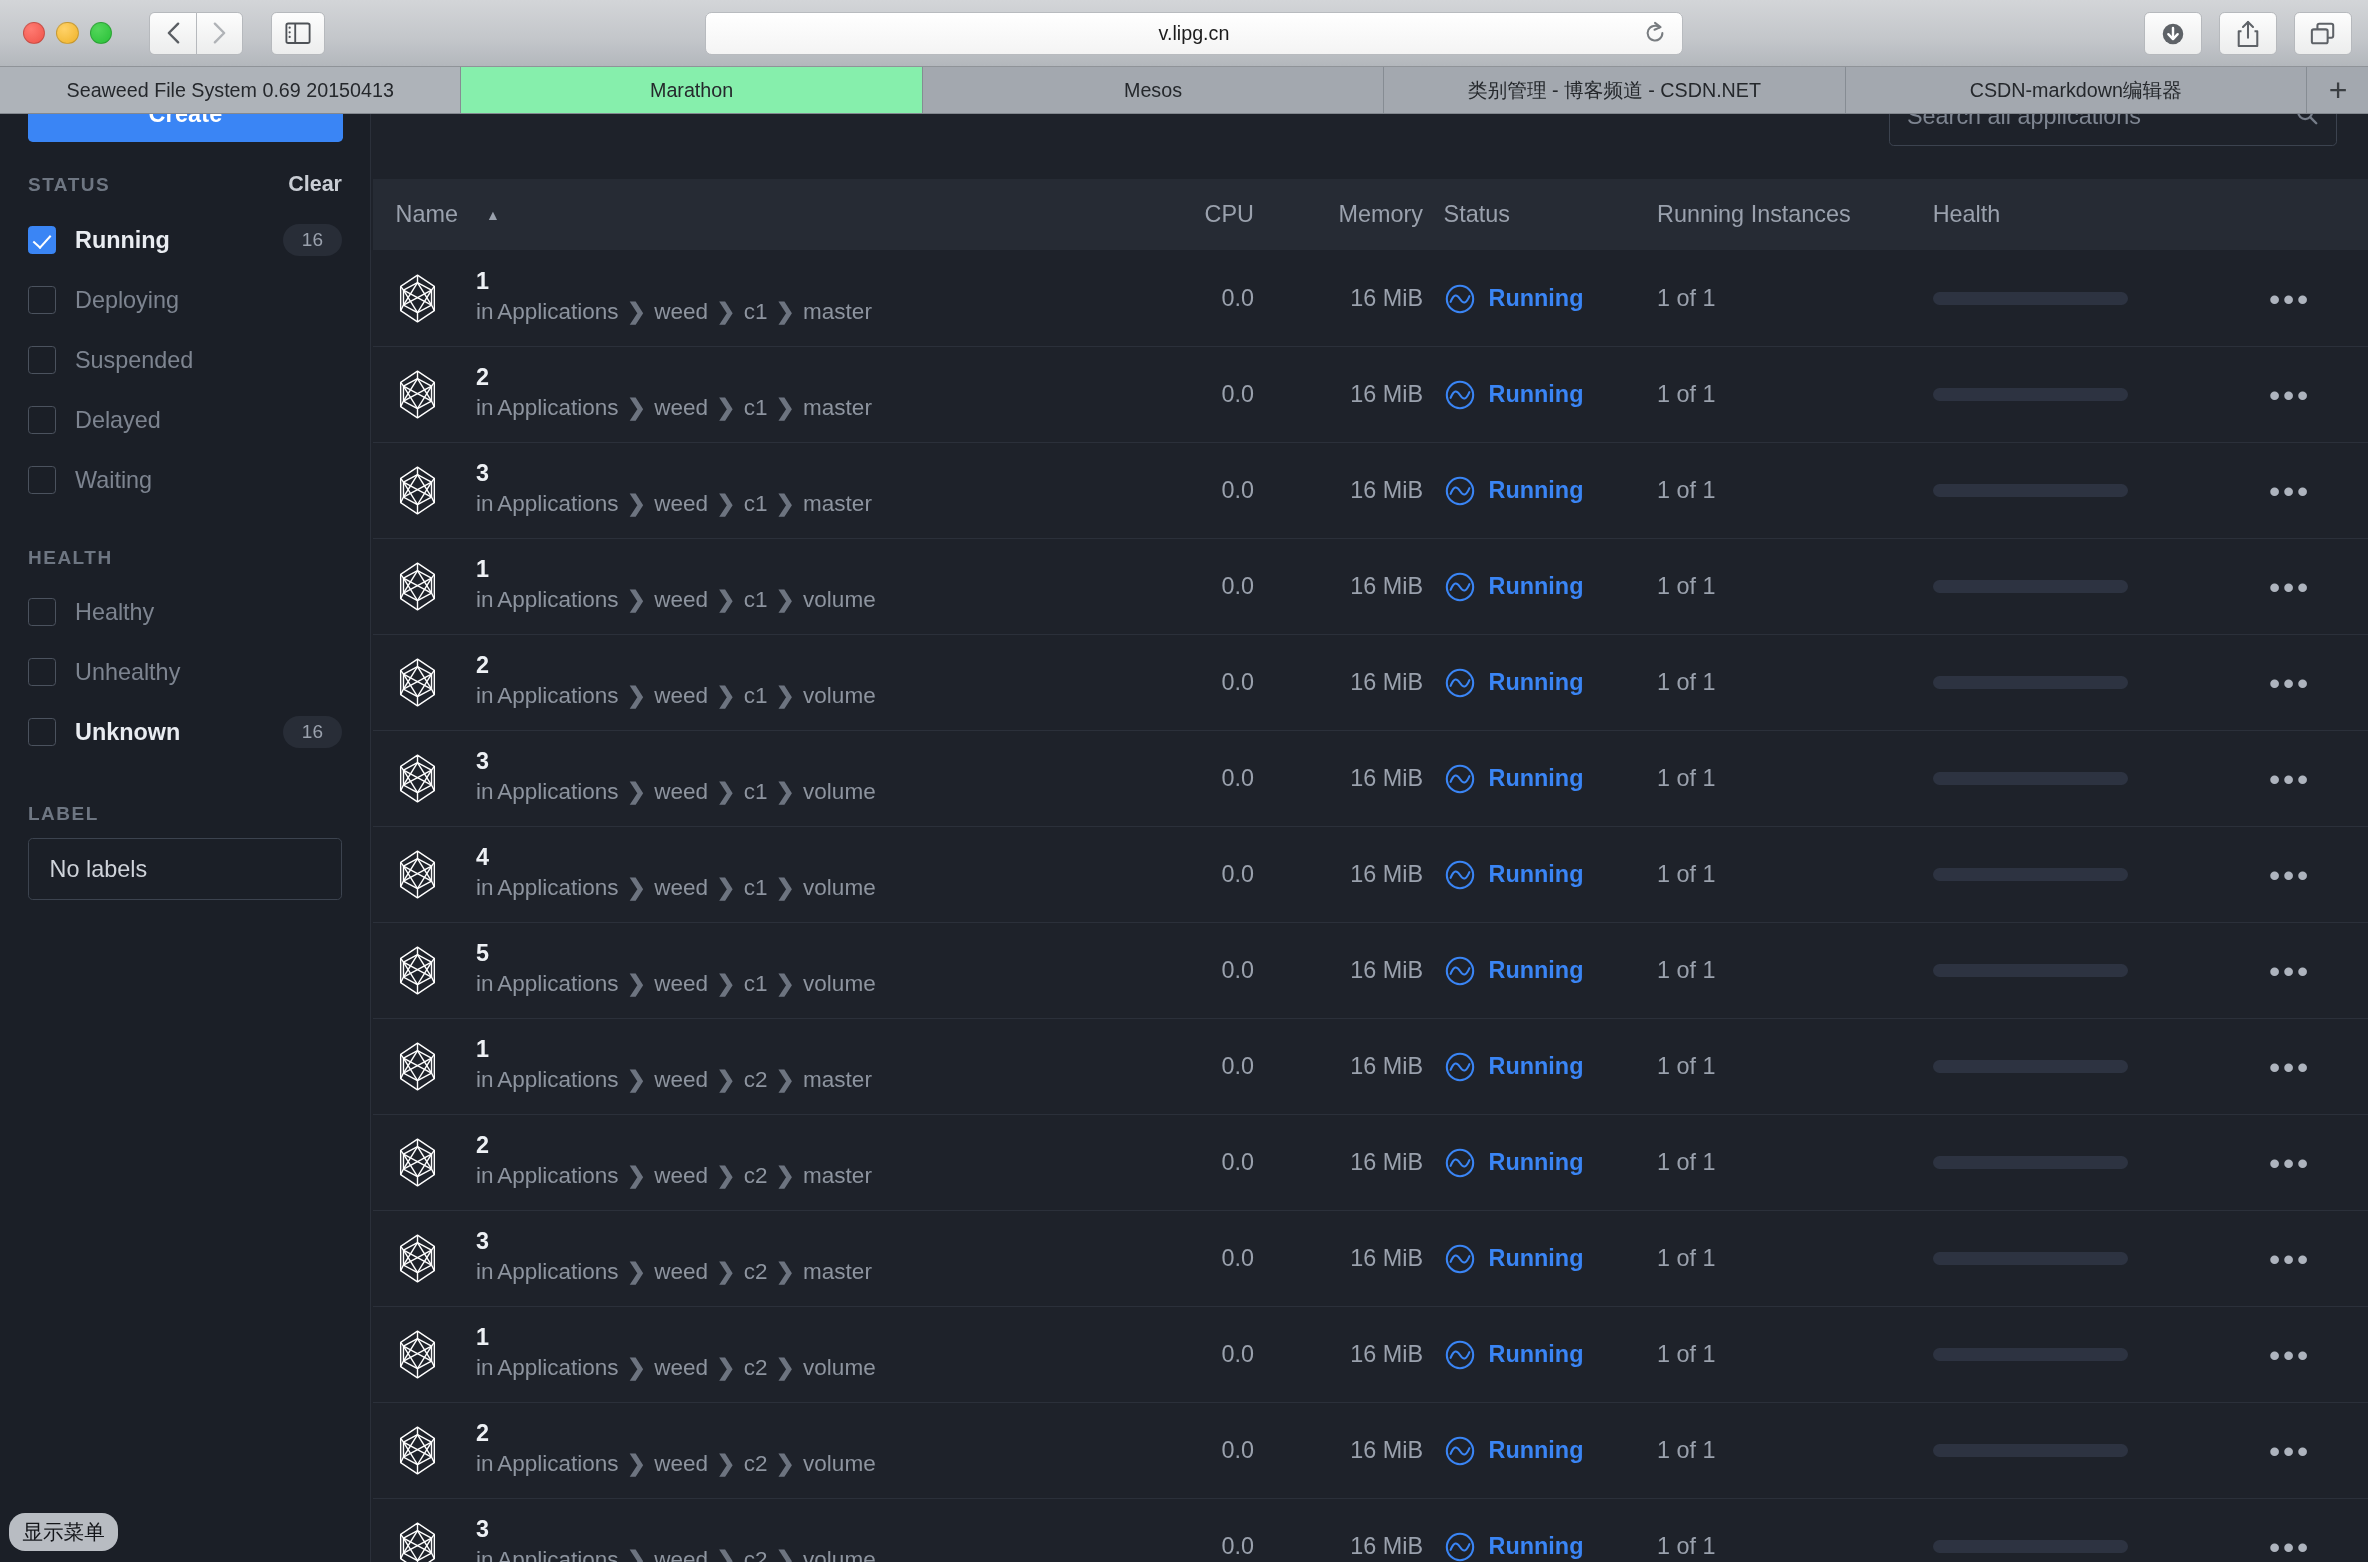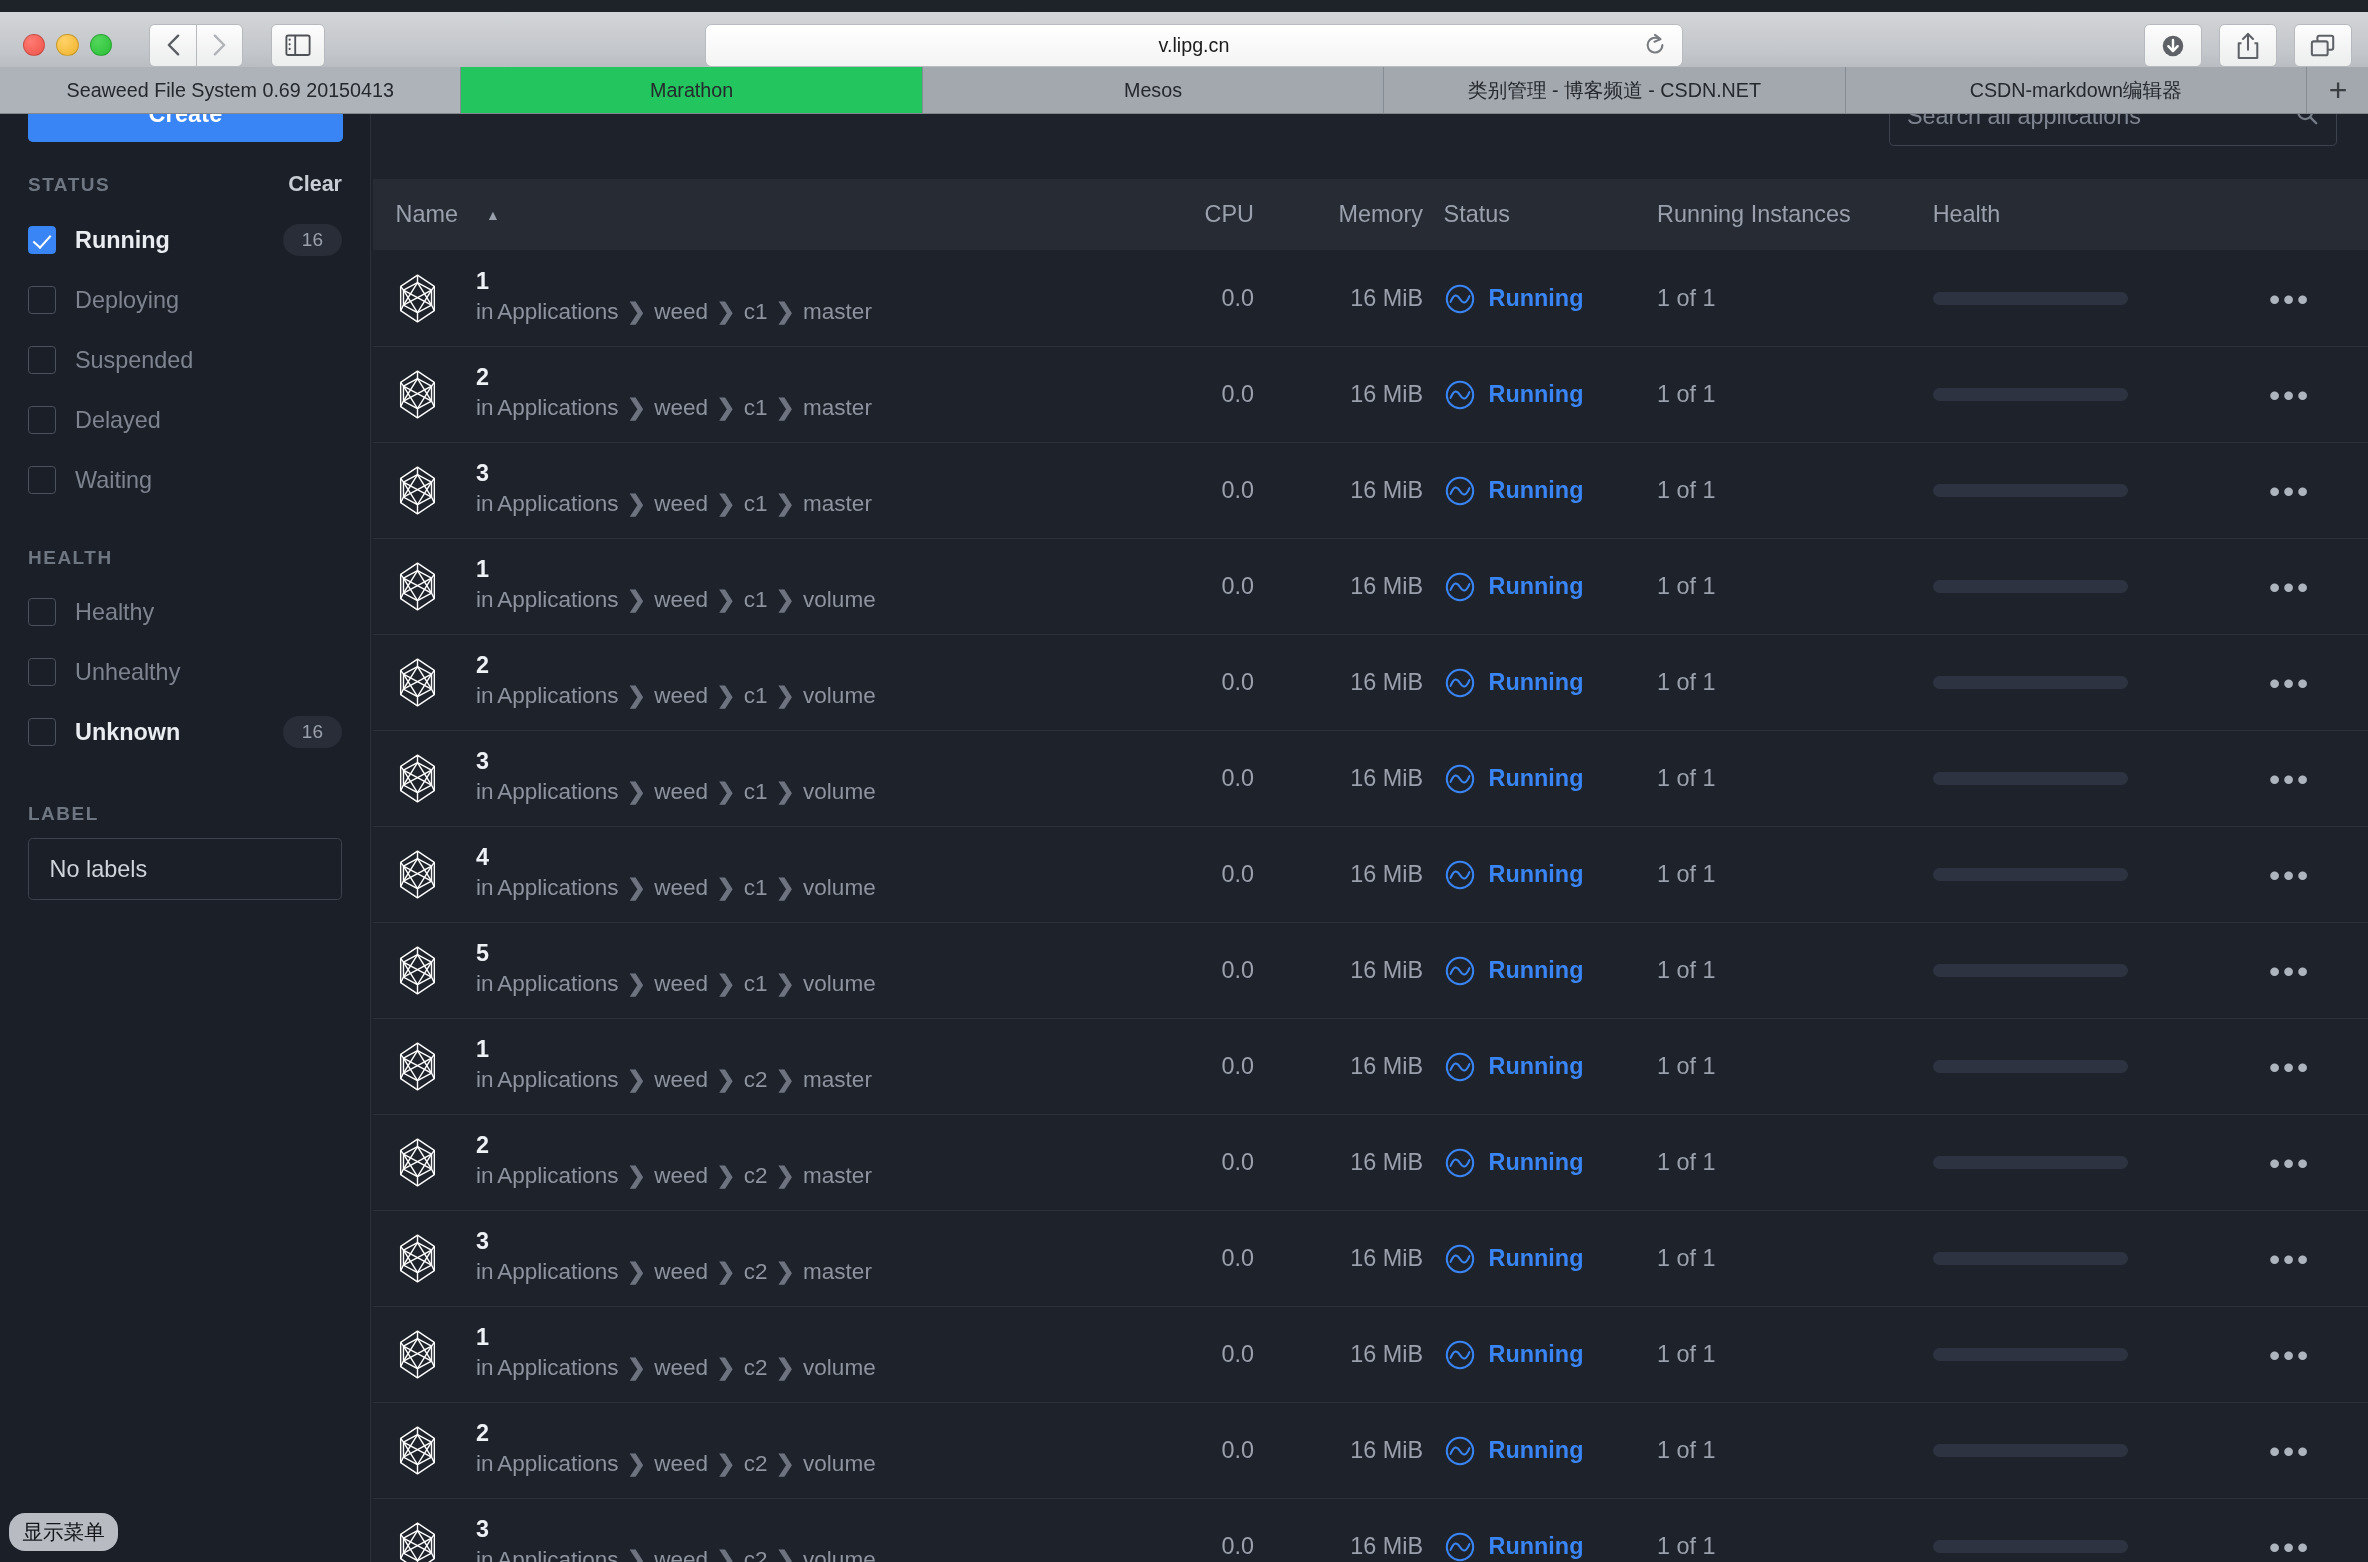--- a/index.html
+++ b/index.html
@@ -5,21 +5,21 @@
   * { box-sizing: border-box; margin: 0; padding: 0; }
   html, body {
     width: 2369px; height: 1563px;
     overflow: hidden;
     background: #1e2229;
     font-family: "Liberation Sans", sans-serif;
   }
 
   
   .browser-chrome {
-    position: absolute; top: 12px; left: 0;
+    position: absolute; top: 0; left: 0;
     width: 2369px; height: 67px;
     background: linear-gradient(to bottom, #d3d5d8 0%, #c3c6ca 60%, #b3b7bc 100%);
     border-bottom: 0.9px solid #8f9398;
     display: flex; align-items: center;
   }
   .traffic-lights { display: flex; gap: 11.2px; margin-left: 22.5px; }
   .tl { width: 22.5px; height: 22.5px; border-radius: 50%; border: 0.9px solid rgba(0,0,0,.18); }
   .tl.red    { background: radial-gradient(circle at 35% 30%, #ff7b72, #ef5349); }
   .tl.yellow { background: radial-gradient(circle at 35% 30%, #ffd268, #efb229); }
   .tl.green  { background: radial-gradient(circle at 35% 30%, #53d65a, #28c037); }
@@ -61,21 +61,21 @@
   }
   .tab {
     flex: 1 1 0; min-width: 0;
     display: flex; align-items: center; justify-content: center;
     font-size: 19.7px; color: #25282c;
     border-right: 0.9px solid #868c93;
     background: #a3a8af;
     white-space: nowrap; overflow: hidden;
     padding: 0 9.4px;
   }
-  .tab.active { background: #22c55e; }
+  .tab.active { background: #86efac; }
   .tab.first { background: #aeb3b9; }
   .tab-add {
     width: 62px; display: flex; align-items: center; justify-content: center;
     font-size: 32px; color: #3a3e42; background: #a3a8af;
   }
 
   
   .app {
     position: absolute; top: 67px; left: 0;
     width: 2369px; height: 1495px;

